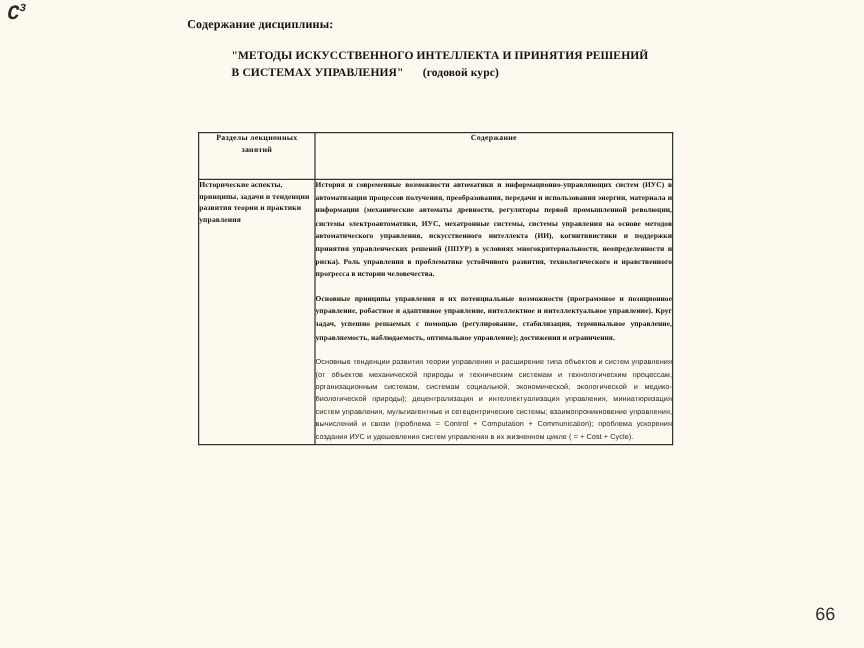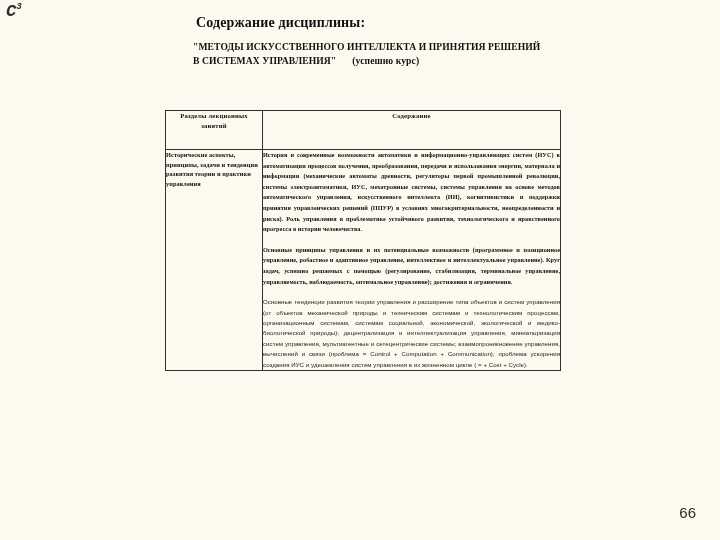--- a/index.html
+++ b/index.html
@@ -36,24 +36,23 @@
     font-weight: bold;
   }
 
   
   #subject-label {
     position: absolute;
     left: 156px;
     top: 15px;
     font-family: "Liberation Serif", serif;
     font-weight: bold;
-    font-size: 14px;
+    font-size: 10px;
     letter-spacing: 0.15px;
     color: #111;
-    margin-left: 40px;
   }
   #course-title {
     position: absolute;
     left: 193px;
     top: 40px;
     width: 430px;
     font-family: "Liberation Serif", serif;
     font-weight: bold;
     font-size: 9.6px;
     line-height: 14px;
@@ -147,21 +146,21 @@
 
 <div id="logo">
   <span>C</span><span class="sup">3</span>
 </div>
 
 <div id="subject-label">Содержание дисциплины:</div>
 
 <div id="course-title">
   <div>"МЕТОДЫ ИСКУССТВЕННОГО ИНТЕЛЛЕКТА И ПРИНЯТИЯ РЕШЕНИЙ</div>
   <div>
-    <span>В СИСТЕМАХ УПРАВЛЕНИЯ"</span><span class="note">(успешно курс)</span>
+    <span>В СИСТЕМАХ УПРАВЛЕНИЯ"</span><span class="note">(годовой курс)</span>
   </div>
 </div>
 
 <table id="content-table">
   <colgroup>
     <col class="col-sections">
     <col class="col-content">
   </colgroup>
   <tbody>
     <tr>

